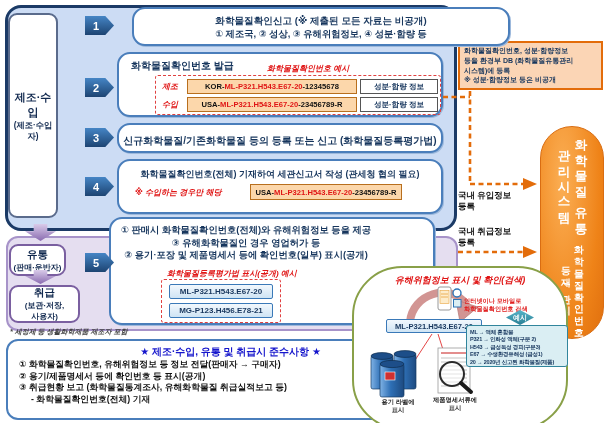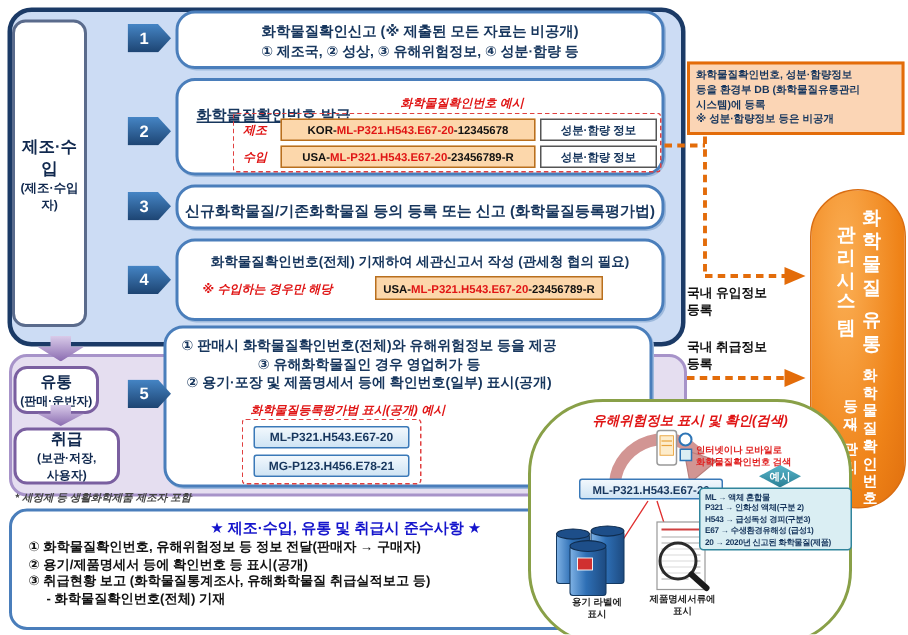--- a/index.html
+++ b/index.html
@@ -76,27 +76,27 @@
     <div style="font-size:8px;color:#10284e;">사용자)</div>
   </div>
   <div class="abs footnote" style="left:10px;top:327px;">* 세정제 등 생활화학제품 제조자 포함</div>
 
   <div class="abs pent" style="left:85px;top:16px;">1</div>
   <div class="abs pent" style="left:85px;top:78px;">2</div>
   <div class="abs pent" style="left:85px;top:128px;">3</div>
   <div class="abs pent" style="left:85px;top:177px;">4</div>
   <div class="abs pent" style="left:85px;top:253px;">5</div>
 
-  <div class="abs stepbox" style="left:117px;top:7px;width:326px;height:39px;">
+  <div class="abs stepbox" style="left:132px;top:7px;width:378px;height:39px;">
     <div class="abs center" style="left:0;top:6px;width:100%;font-size:9.6px;">화학물질확인신고 (※ 제출된 모든 자료는 비공개)</div>
     <div class="abs center" style="left:0;top:19px;width:100%;font-size:9.3px;">① 제조국, ② 성상, ③ 유해위험정보, ④ 성분·함량 등</div>
   </div>
 
   <div class="abs stepbox" style="left:117px;top:52px;width:326px;height:65px;">
-    <div class="abs" style="left:12px;top:16px;font-size:10px;text-decoration:underline;">화학물질확인번호 발급</div>
+    <div class="abs" style="left:12px;top:5px;font-size:10px;">화학물질확인번호 발급</div>
     <div class="abs red-i" style="left:148px;top:9px;font-size:8px;">화학물질확인번호 예시</div>
     <div class="abs dashred" style="left:36px;top:21px;width:286px;height:40px;">
       <div class="abs red-i" style="left:6px;top:5px;font-size:8px;">제조</div>
       <div class="abs codebox" style="left:31px;top:3px;width:170px;height:15px;">
         <span class="cp">KOR-</span>
           <span class="cm">ML-P321.H543.E67-20</span>
           <span class="cp">-12345678</span>
       </div>
       <div class="abs infobox" style="left:204px;top:3px;width:78px;height:15px;">성분·함량 정보</div>
       <div class="abs red-i" style="left:6px;top:23px;font-size:8px;">수입</div>

